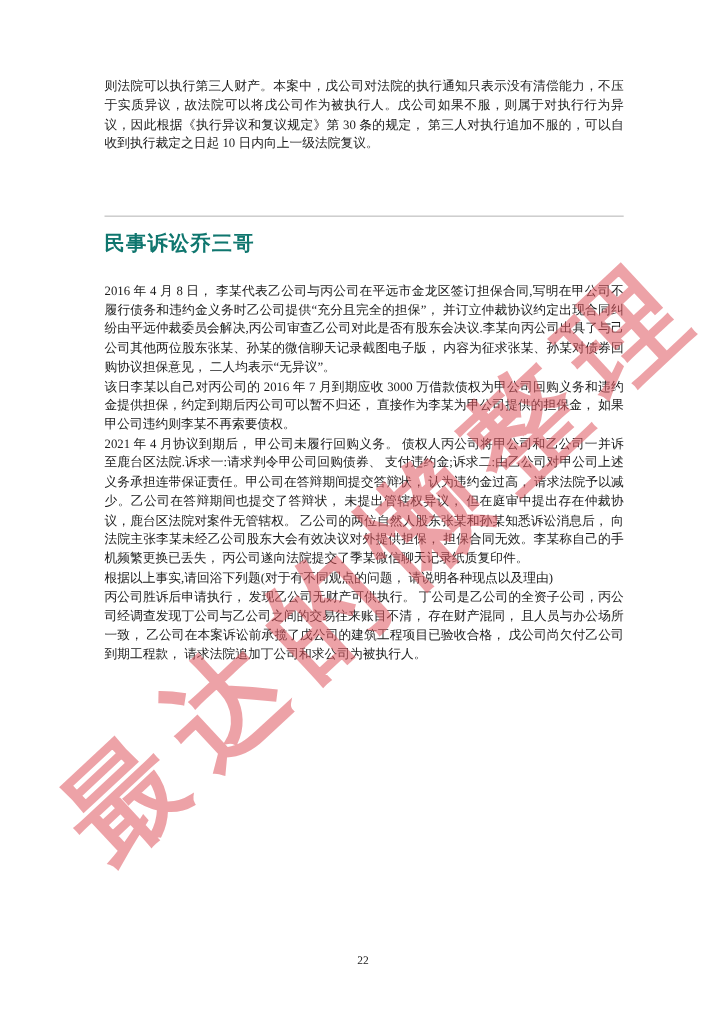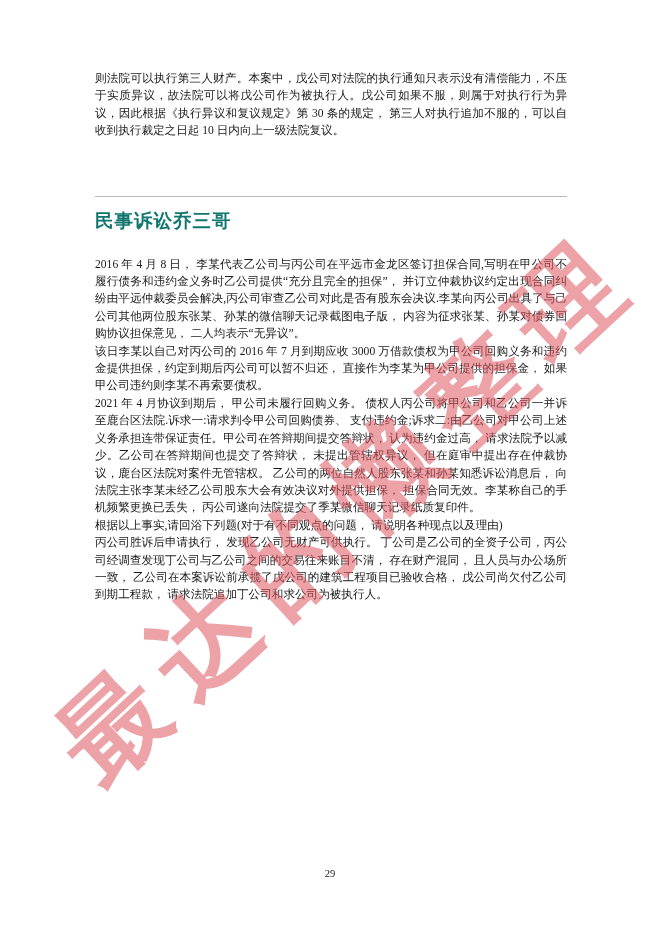--- a/index.html
+++ b/index.html
@@ -80,15 +80,15 @@
       <p class="para">该日李某以自己对丙公司的 2016 年 7 月到期应收 3000 万借款债权为甲公司回购义务和违约金提供担保，约定到期后丙公司可以暂不归还， 直接作为李某为甲公司提供的担保金， 如果甲公司违约则李某不再索要债权。</p>
       <p class="para">2021 年 4 月协议到期后， 甲公司未履行回购义务。 债权人丙公司将甲公司和乙公司一并诉至鹿台区法院.诉求一:请求判令甲公司回购债券、 支付违约金;诉求二:由乙公司对甲公司上述义务承担连带保证责任。甲公司在答辩期间提交答辩状， 认为违约金过高， 请求法院予以减少。乙公司在答辩期间也提交了答辩状， 未提出管辖权异议， 但在庭审中提出存在仲裁协议，鹿台区法院对案件无管辖权。 乙公司的两位自然人股东张某和孙某知悉诉讼消息后， 向法院主张李某未经乙公司股东大会有效决议对外提供担保， 担保合同无效。李某称自己的手机频繁更换已丢失， 丙公司遂向法院提交了季某微信聊天记录纸质复印件。</p>
       <p class="para">根据以上事实,请回浴下列题(对于有不同观点的问题， 请说明各种现点以及理由)</p>
       <p class="para">丙公司胜诉后申请执行， 发现乙公司无财产可供执行。 丁公司是乙公司的全资子公司，丙公司经调查发现丁公司与乙公司之间的交易往来账目不清， 存在财产混同， 且人员与办公场所一致， 乙公司在本案诉讼前承揽了戊公司的建筑工程项目已验收合格， 戊公司尚欠付乙公司到期工程款， 请求法院追加丁公司和求公司为被执行人。</p>
     </div>
 
   </div>
 
   <div class="watermark">最达的懒整理</div>
 
-  <div class="page-number">29</div>
+  <div class="page-number">22</div>
 
 </div>
 
 </body></html>

